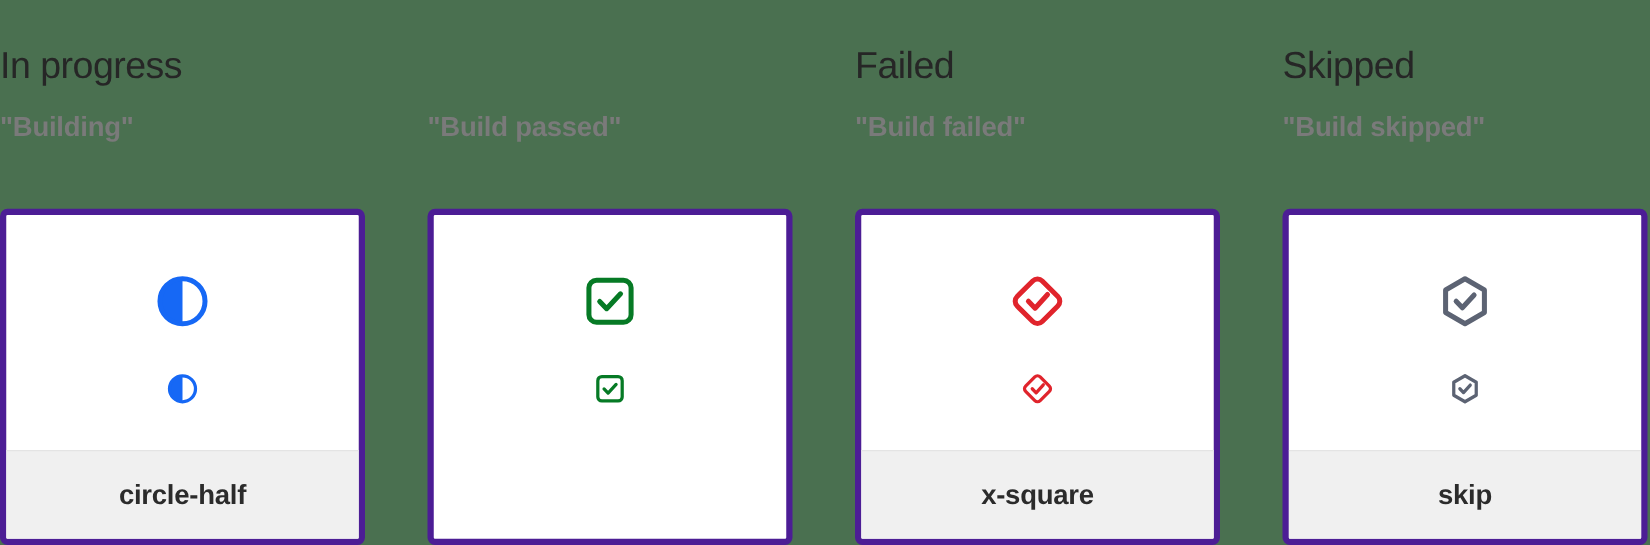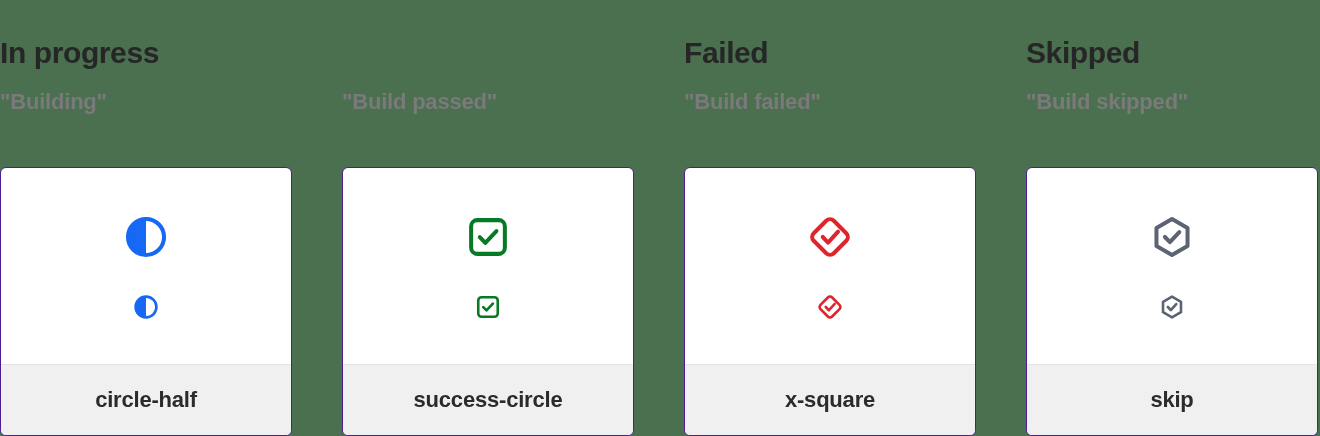--- a/index.html
+++ b/index.html
@@ -33,21 +33,21 @@
   .col-1 { left: 342px; }
   .col-2 { left: 684px; }
   .col-3 { left: 1026px; }
 
   
   .col-title {
     position: absolute;
     top: 36px;
     left: 0;
     font-size: 30px;
-    font-weight: bold;
+    font-weight: normal;
     letter-spacing: -0.4px;
     color: #262626;
     white-space: nowrap;
     text-align: right;
   }
   .col-subtitle {
     position: absolute;
     top: 89px;
     left: 0;
     font-size: 22px;
@@ -58,21 +58,21 @@
   }
 
   
   .card {
     position: absolute;
     top: 167px;
     left: 0;
     width: 292px;
     height: 269px;
     background: #ffffff;
-    border: 1px solid #4c1d95;
+    border: 5px solid #4c1d95;
     border-radius: 6px;
     overflow: hidden;
     display: flex;
     flex-direction: column;
     text-align: center;
   }
 
   .card-body {
     flex: 1 1 auto;
     position: relative;
@@ -154,23 +154,20 @@
         </div>
 
         <div class="icon-slot small">
           <svg viewBox="0 0 24 24">
             <rect x="3" y="3" width="18" height="18" rx="3" fill="none" stroke="#067a25" stroke-width="2.4"></rect>
             <path d="M7.6 12.1 L10.6 15.2 L16.5 8.8" fill="none" stroke="#067a25" stroke-width="2.4" stroke-linecap="round" stroke-linejoin="round"></path>
           </svg>
         </div>
 
       </div>
-      <div class="card-footer">
-        <span class="card-label">success-circle</span>
-      </div>
     </div>
   </div>
 
   <div class="column col-2">
     <div class="col-title">Failed</div>
     <div class="col-subtitle">"Build failed"</div>
 
     <div class="card">
       <div class="card-body">
 

